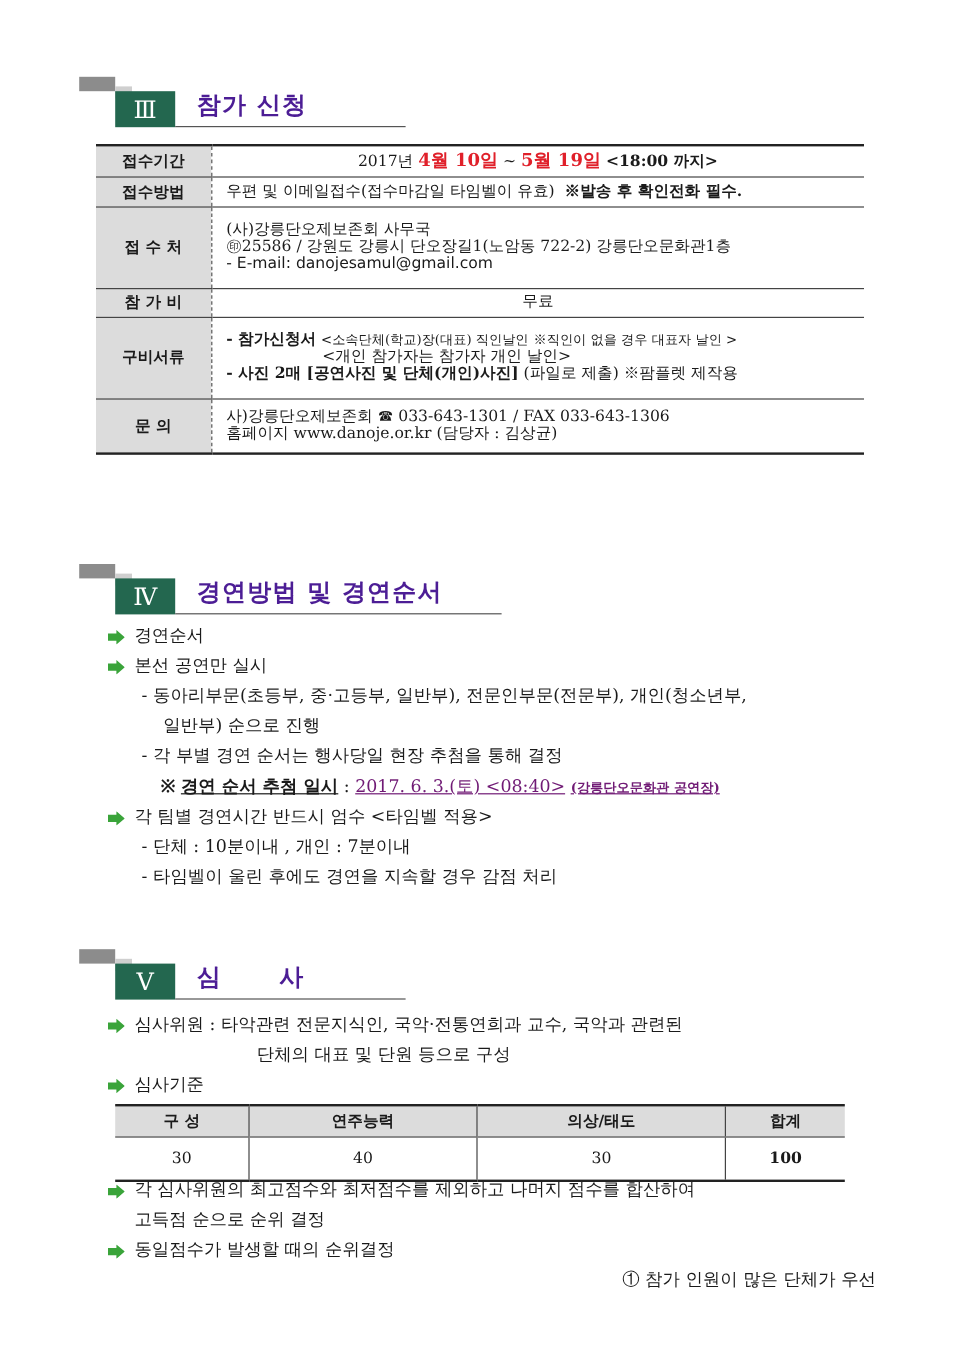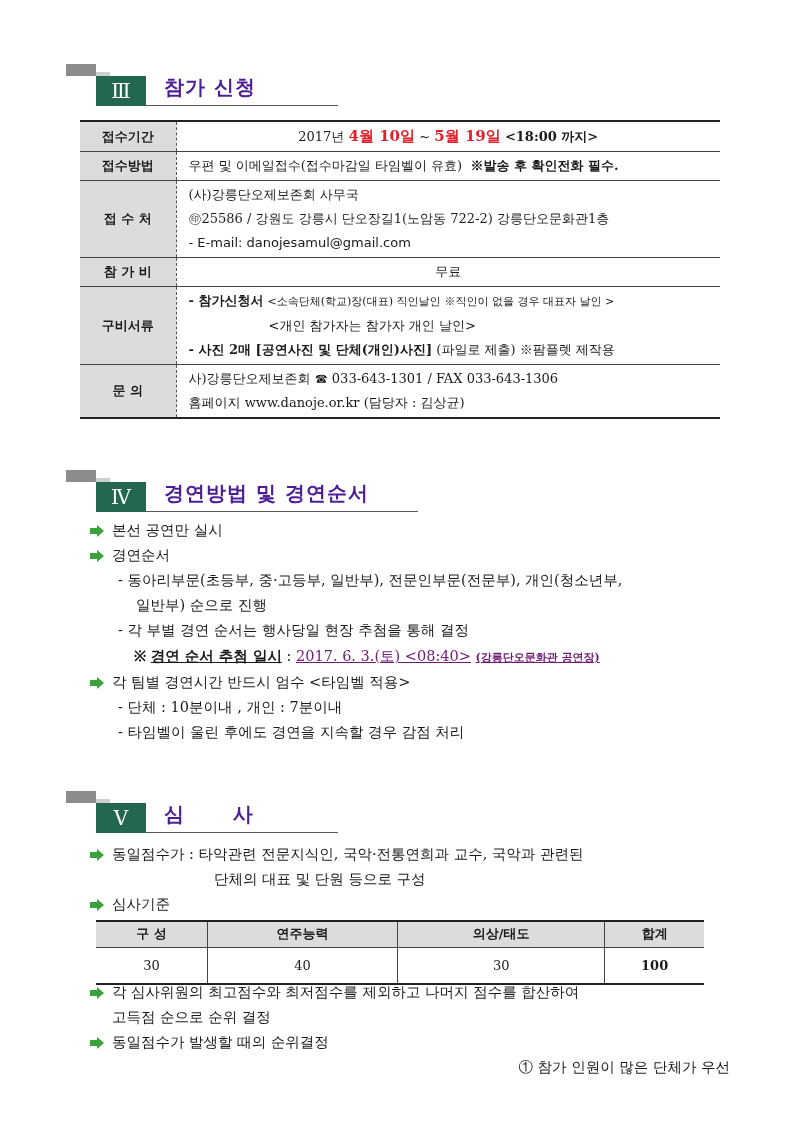--- a/index.html
+++ b/index.html
@@ -27,21 +27,21 @@
     border-collapse: collapse; font-size: 13px;
   }
   table.info td { border-bottom: 1px solid #444; vertical-align: middle; }
   table.info tr:first-child td { border-top: 2px solid #222; }
   table.info tr:last-child td { border-bottom: 2px solid #222; }
   .lab {
     width: 96px; background: #dcdcdc; text-align: center; font-weight: bold;
     font-family: "DejaVu Sans", sans-serif; font-size: 13px;
     border-right: 1px dashed #555;
   }
-  .val { padding: 2px 12px; line-height: 24px; }
+  .val { padding: 2px 12px; line-height: 14px; }
   .center { text-align: center; }
   .red { color: #e0202a; font-weight: bold; font-size: 15px; }
   .bold { font-weight: bold; }
   .small { font-size: 11px; }
   .sans { font-family: "DejaVu Sans", sans-serif; }
 
   .bullets { position: absolute; left: 90px; font-size: 14.5px; line-height: 25px; width: 640px; }
   .b { position: relative; padding-left: 22px; }
   .arrow { position: absolute; left: 0; top: 7px; width: 14px; height: 12px; }
   .sub { padding-left: 28px; }
@@ -134,27 +134,27 @@
   <div class="sh-box">Ⅳ</div>
   <div class="sh-title">경연방법 및 경연순서</div>
   <div class="sh-line" style="width:272px;"></div>
 </div>
 
 <div class="bullets" style="top:518px;">
   <div class="b">
     <svg class="arrow" viewBox="0 0 14 12">
         <path d="M0 3h7V0l7 6-7 6V9H0z" fill="#3aa43a"></path>
       </svg>
+    <span>경연순서</span>
+  </div>
+  <div class="b">
+    <svg class="arrow" viewBox="0 0 14 12">
+        <path d="M0 3h7V0l7 6-7 6V9H0z" fill="#3aa43a"></path>
+      </svg>
     <span>본선 공연만 실시</span>
-  </div>
-  <div class="b">
-    <svg class="arrow" viewBox="0 0 14 12">
-        <path d="M0 3h7V0l7 6-7 6V9H0z" fill="#3aa43a"></path>
-      </svg>
-    <span>경연순서</span>
   </div>
   <div class="sub">- 동아리부문(초등부, 중·고등부, 일반부), 전문인부문(전문부), 개인(청소년부,</div>
   <div class="sub2">일반부) 순으로 진행</div>
   <div class="sub">- 각 부별 경연 순서는 행사당일 현장 추첨을 통해 결정</div>
   <div class="note">
     <span class="bold">※</span>
     <span class="u">경연 순서 추첨 일시</span><span class="note-colon"> : </span><span class="redtxt">2017. 6. 3.(토) &lt;08:40&gt;</span>
     <span class="redtxt small bold">(강릉단오문화관 공연장)</span>
   </div>
   <div class="b">
@@ -173,21 +173,21 @@
   <div class="sh-box">Ⅴ</div>
   <div class="sh-title" style="white-space:pre;">심      사</div>
   <div class="sh-line" style="width:192px;"></div>
 </div>
 
 <div class="bullets" style="top:842px;">
   <div class="b">
     <svg class="arrow" viewBox="0 0 14 12">
         <path d="M0 3h7V0l7 6-7 6V9H0z" fill="#3aa43a"></path>
       </svg>
-    <span>동일점수가 : 타악관련 전문지식인, 국악·전통연희과 교수, 국악과 관련된</span>
+    <span>심사위원 : 타악관련 전문지식인, 국악·전통연희과 교수, 국악과 관련된</span>
   </div>
   <div style="padding-left:124px;">단체의 대표 및 단원 등으로 구성</div>
   <div class="b">
     <svg class="arrow" viewBox="0 0 14 12">
         <path d="M0 3h7V0l7 6-7 6V9H0z" fill="#3aa43a"></path>
       </svg>
     <span>심사기준</span>
   </div>
 </div>
 

